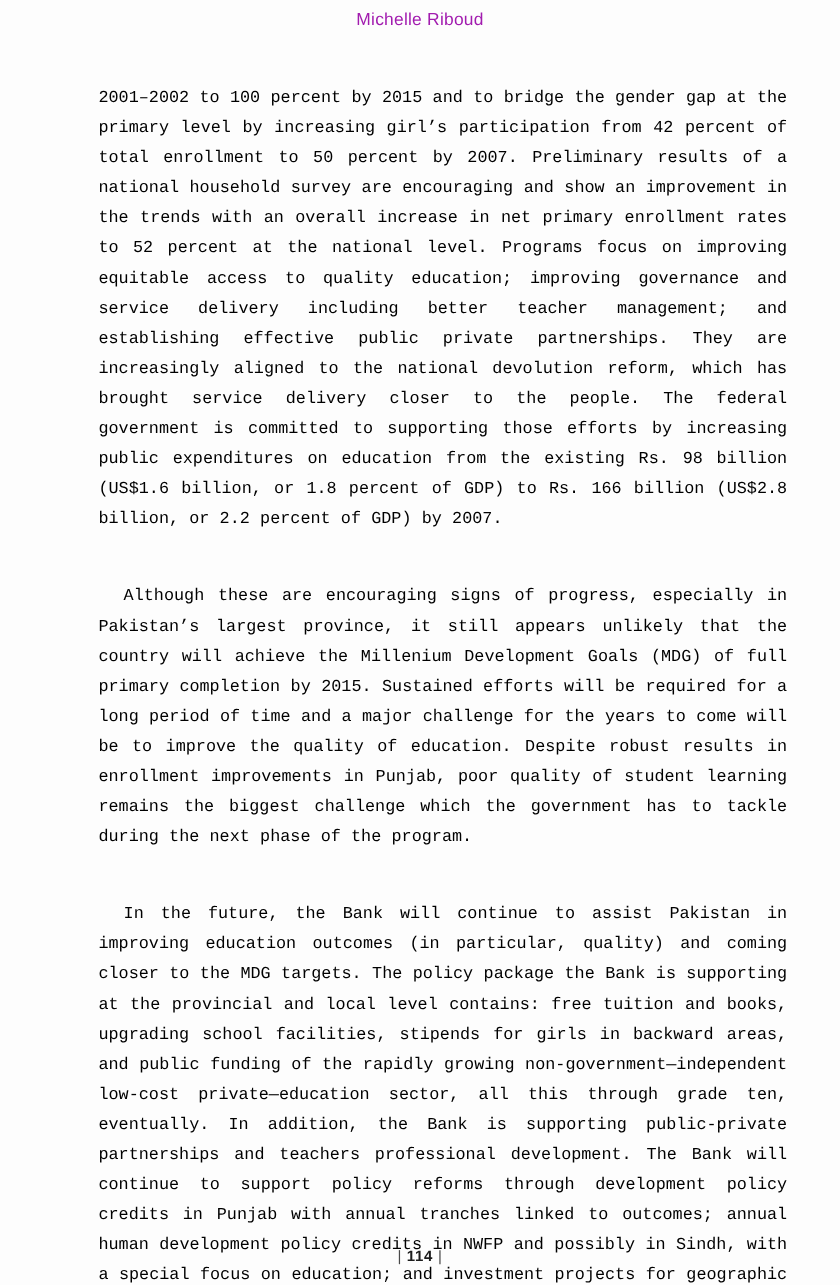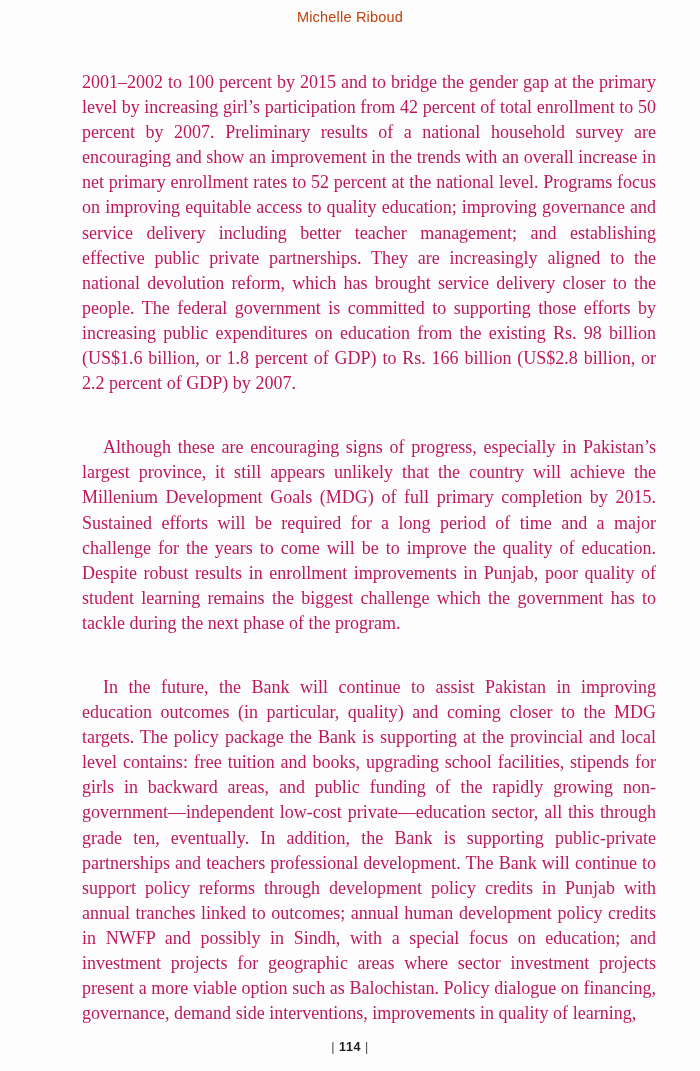--- a/index.html
+++ b/index.html
@@ -23,38 +23,39 @@
   }
   .running-header {
     position: absolute;
     top: 9px;
     left: 0;
     width: 700px;
     text-align: center;
     font-family: "Liberation Sans", "DejaVu Sans", sans-serif;
     font-size: 14.5px;
     letter-spacing: 0.2px;
-    color: #c2410c;
+    color: #a21caf;
   }
   .body-block {
     position: absolute;
     top: 70px;
     left: 82px;
     width: 574px;
   }
   .para {
     margin: 0;
     text-align: justify;
     text-justify: inter-word;
-    font-size: 18px;
+    font-size: 14px;
     line-height: 25.1px;
-    color: #be185d;
+    color: #000000;
     hyphens: none;
     -webkit-hyphens: none;
     word-spacing: 0.1px;
+    font-family: Liberation Mono, monospace;
   }
   .para.indent {
     text-indent: 21px;
     margin-top: 39px;
   }
   .para.cont {
     text-indent: 0;
   }
   .page-footer {
     position: absolute;

